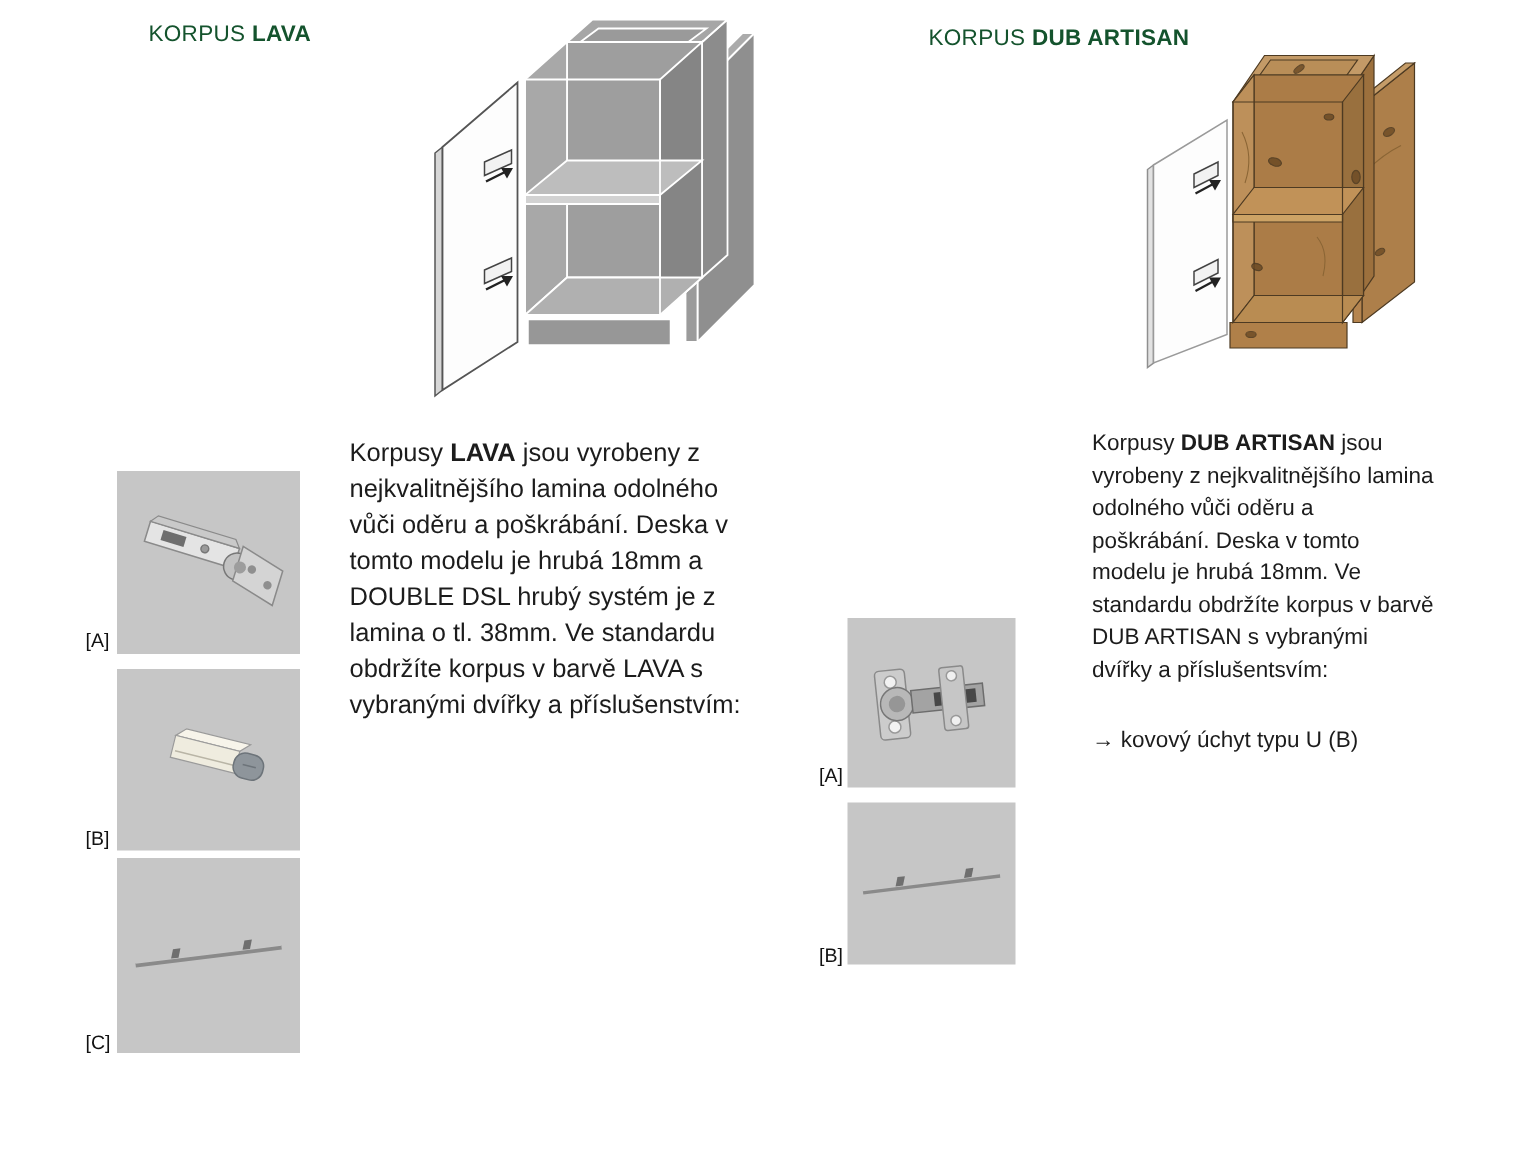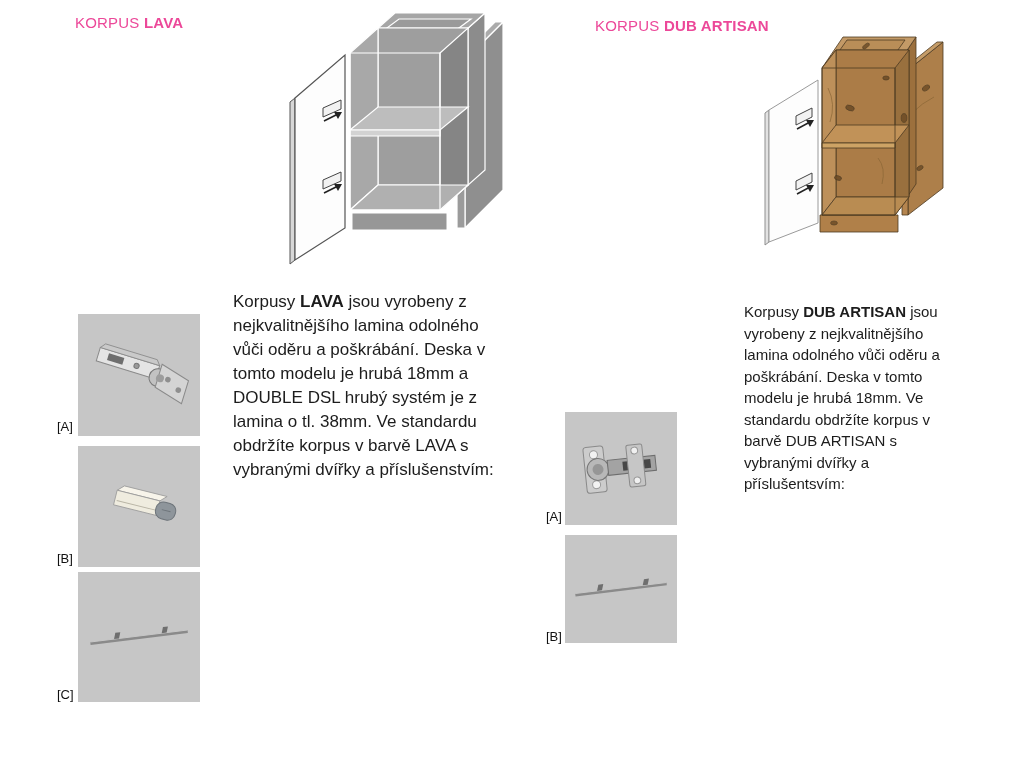--- a/index.html
+++ b/index.html
@@ -1,21 +1,21 @@
 <!DOCTYPE html>
 <html><head>
 <meta charset="utf-8">
 <style>
   html,body{margin:0;padding:0;background:#ffffff;}
   #canvas{
     position:relative;width:1024px;height:768px;background:#ffffff;overflow:hidden;
     font-family:"Liberation Sans", sans-serif;color:#1c1c1c;
   }
   .abs{position:absolute;}
-  .header{font-size:15px;letter-spacing:.2px;color:#ec4899;white-space:nowrap;}
+  .header{font-size:15px;letter-spacing:.2px;color:#14532d;white-space:nowrap;margin-left:24px;}
   .header b{font-weight:bold;}
   .photo-box{background:#c6c6c6;}
   .comp-label{font-size:13px;color:#111;}
   .textblock-left{width:280px;font-size:17px;line-height:24px;}
   .textblock-right{width:228px;font-size:15px;line-height:21.5px;}
   .intro b{font-weight:bold;}
   .bullets{margin-top:25px;}
   .bullet{margin:0;}
   .bullet .cont-indent{display:block;padding-left:16px;}
   .bullet .cont{display:block;}
@@ -214,19 +214,20 @@
         <rect x="10" y="53" width="92" height="2.8" fill="#8a8a8a"></rect>
         <line x1="10" y1="53" x2="102" y2="53" stroke="#c7c7c7" stroke-width="1"></line>
         <polygon points="34,47 39,47 37,53 32,53" fill="#6f6f6f"></polygon>
         <polygon points="80,47 85,47 83,53 78,53" fill="#6f6f6f"></polygon>
       </g>
     </svg>
   </div>
   <div class="abs comp-label" style="left:546px;top:629px;">[B]</div>
 
   <div class="abs textblock-right" style="left:728px;top:285px;">
-    <p class="intro" style="margin:16px;"><span>Korpusy </span><b>DUB ARTISAN</b><span> jsou vyrobeny z nejkvalitnějšího lamina odolného vůči oděru a poškrábání. Deska v tomto modelu je hrubá 18mm. Ve standardu obdržíte korpus v barvě DUB ARTISAN s vybranými dvířky a příslušentsvím:</span></p>
+    <p class="intro" style="margin:0;"><span>Korpusy </span><b>DUB ARTISAN</b><span> jsou vyrobeny z nejkvalitnějšího lamina odolného vůči oděru a poškrábání. Deska v tomto modelu je hrubá 18mm. Ve standardu obdržíte korpus v barvě DUB ARTISAN s vybranými dvířky a příslušentsvím:</span></p>
     <div class="bullets" style="margin-top:26px;">
       <p class="bullet"></p>
+      <p class="bullet">→ kovový úchyt typu U (B)</p>
     </div>
   </div>
 
 </div>
 
 </body></html>

